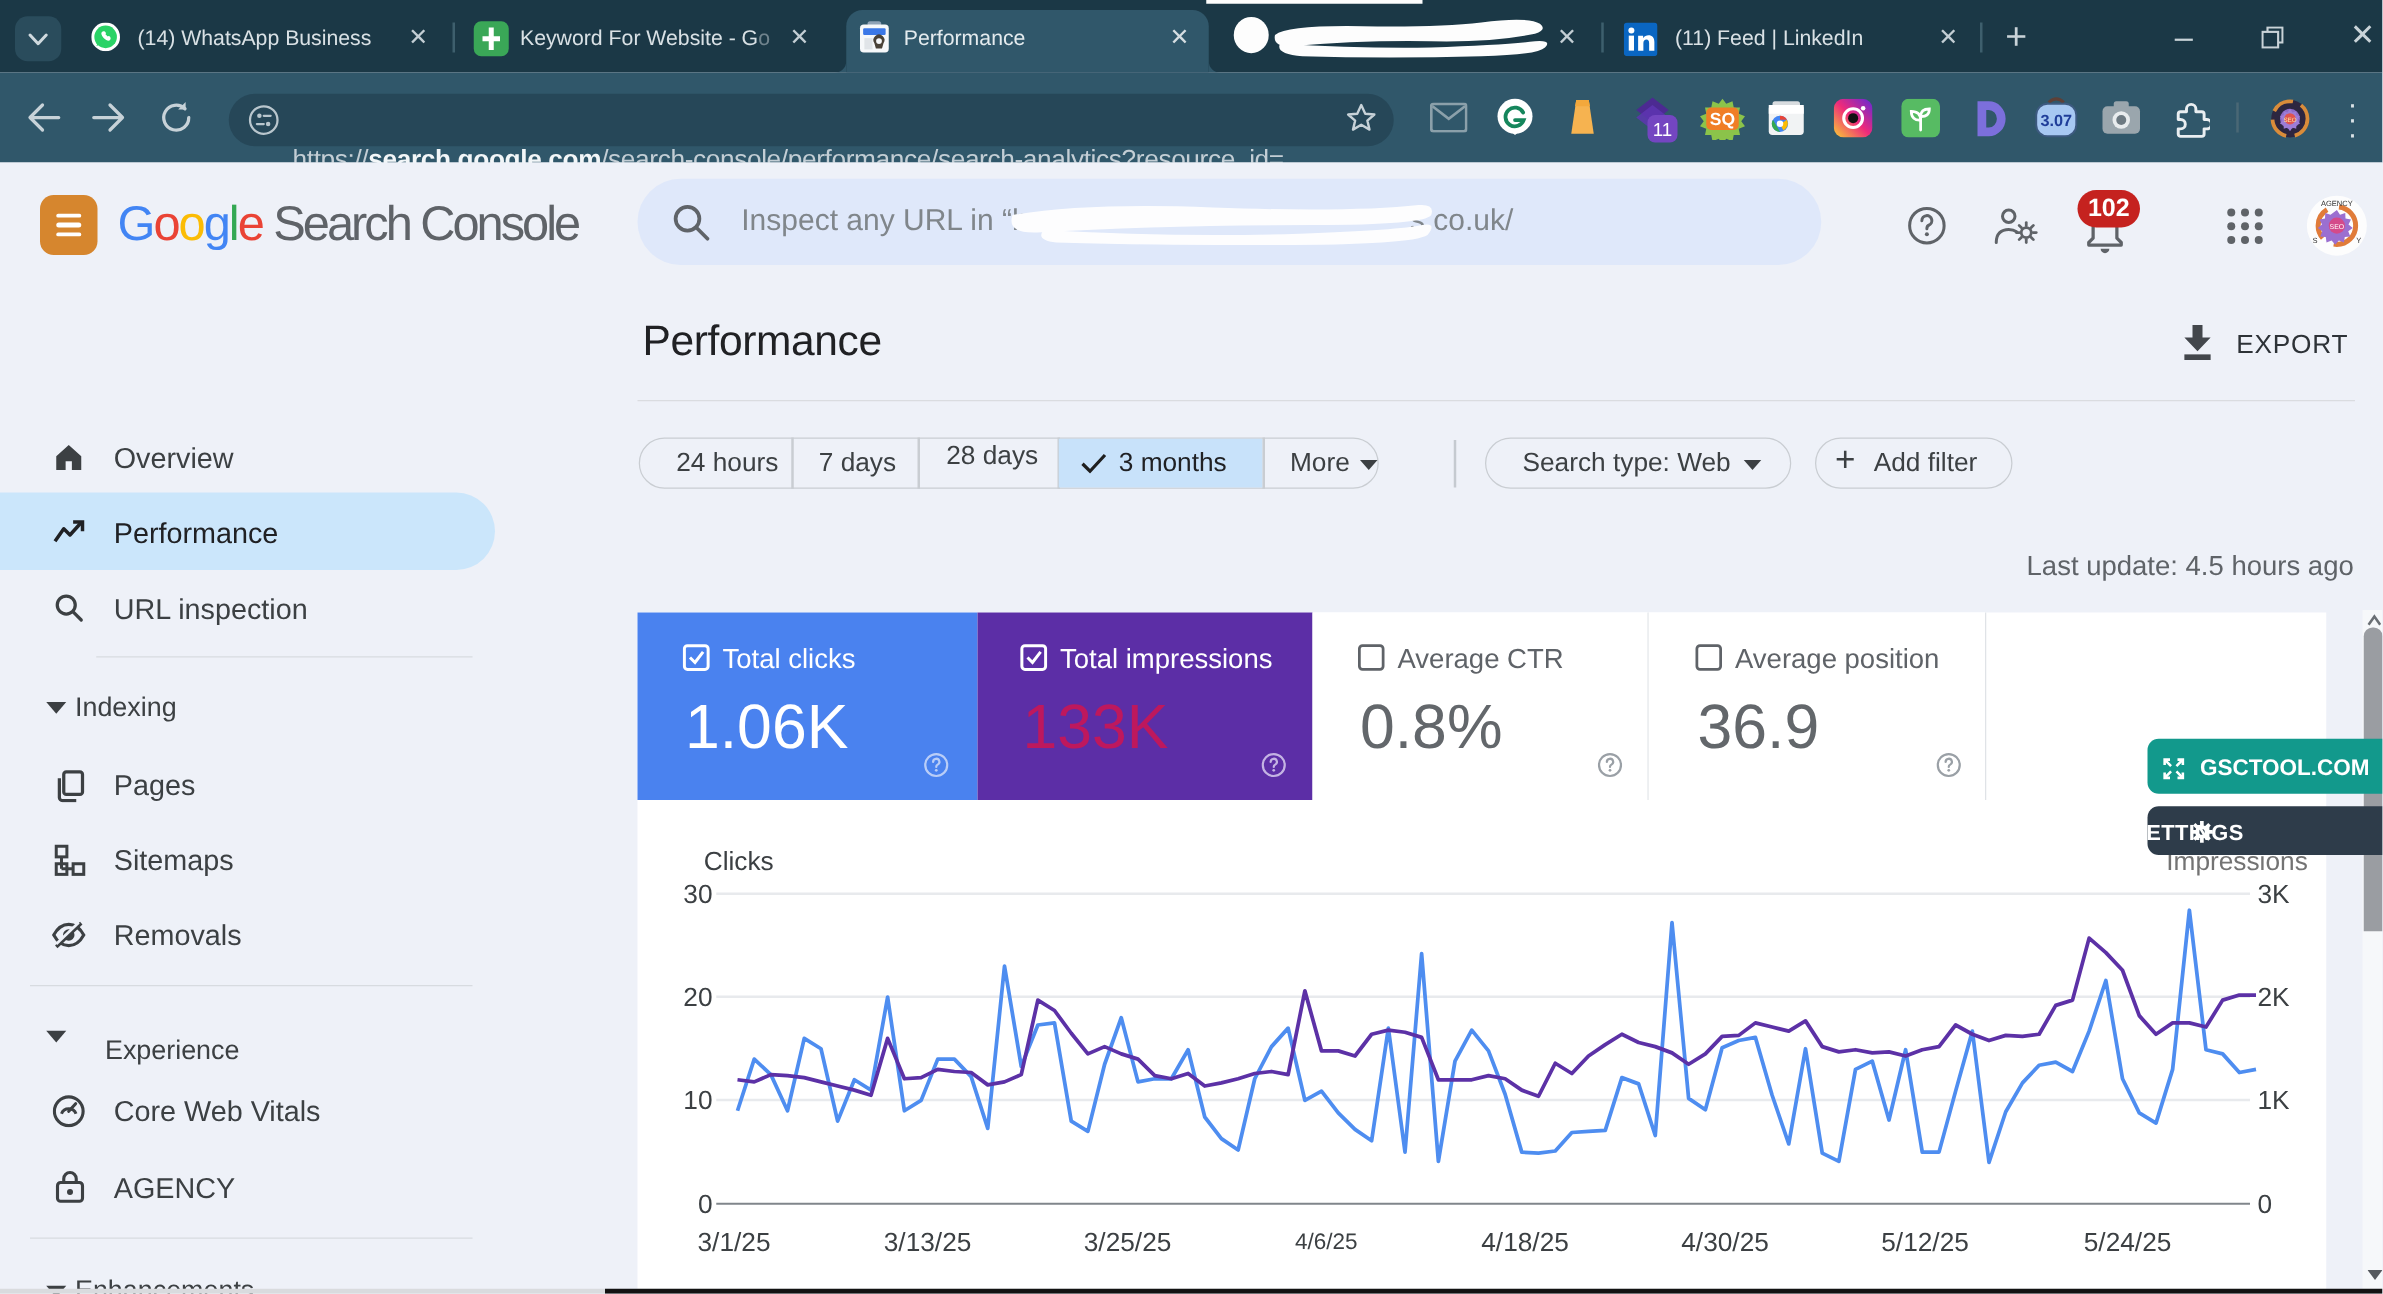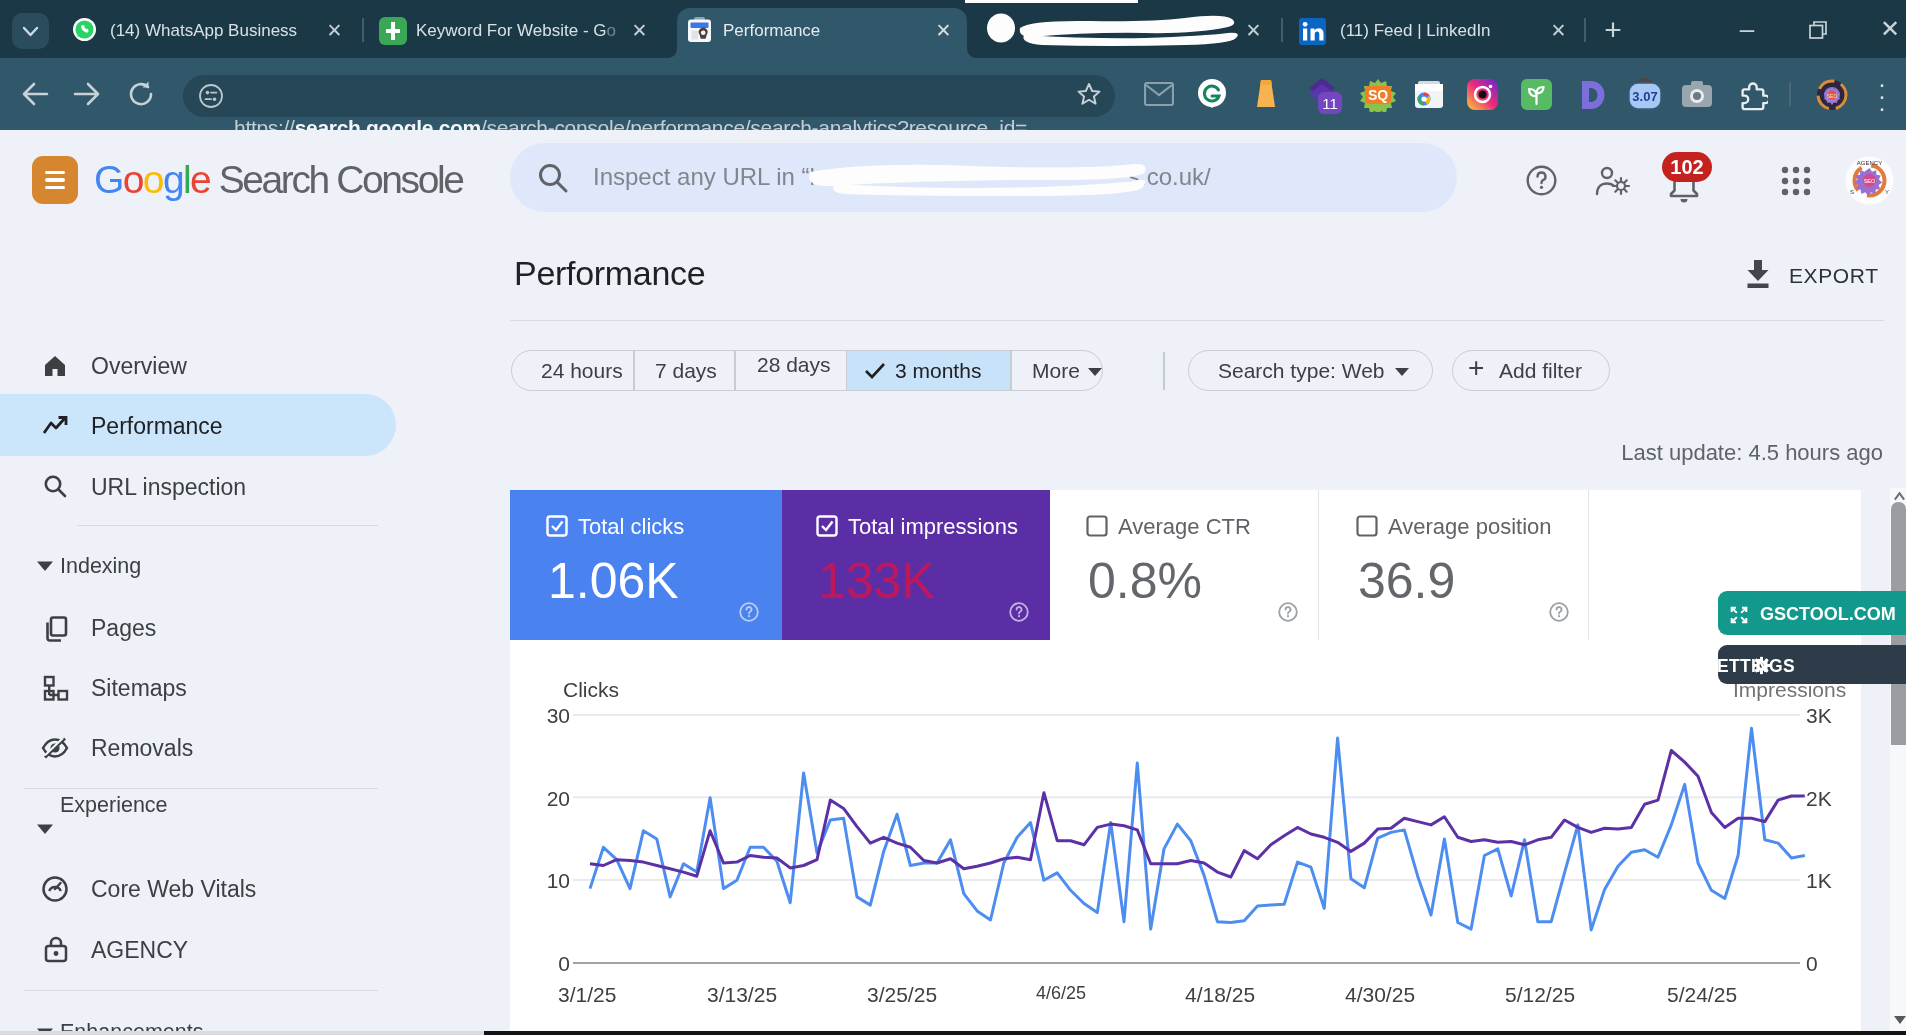--- a/index.html
+++ b/index.html
@@ -308,21 +308,21 @@
       <path d="M2 12 C 5 6.5 9 3.5 14 3.5 C 19 3.5 23 6.5 26 12 C 23 17.5 19 20.5 14 20.5 C 9 20.5 5 17.5 2 12 Z" fill="none" stroke="#3c4043" stroke-width="2.5"></path>
       <circle cx="14" cy="12" r="4.6" fill="#3c4043"></circle>
       <path d="M4 21.5 L24 2.5" stroke="#3c4043" stroke-width="2.8"></path>
       <path d="M4 19.2 L22 2" stroke="#eef1f8" stroke-width="2.2"></path>
     </svg>
   <div class="navitem" style="top:507px;">Removals</div>
   <div class="abs" style="left:24px;top:560px;width:354px;height:1px;background:#d7dbe0;"></div>
   <svg class="abs" style="left:36px;top:595px;" width="18" height="12" viewBox="0 0 18 12">
       <path d="M1 1.5 H17 L9 11 Z" fill="#3c4043"></path>
     </svg>
-  <div class="navhdr" style="top:565px;">Experience</div>
+  <div class="navhdr" style="top:600px;margin-left:24px;">Experience</div>
   <svg class="abs" style="left:42px;top:648px;" width="26" height="26" viewBox="0 0 26 26">
       <circle cx="13" cy="13" r="11.5" fill="none" stroke="#3c4043" stroke-width="2.5"></circle>
       <path d="M13 13 L18.5 7" stroke="#3c4043" stroke-width="2.5" stroke-linecap="round"></path>
       <path d="M6 16.5 a 7.5 7.5 0 0 1 14 0" fill="none" stroke="#3c4043" stroke-width="2.5" opacity="0"></path>
       <path d="M7.2 15 a 6.2 6.2 0 0 1 11.6 0" fill="none" stroke="#3c4043" stroke-width="2.4"></path>
     </svg>
   <div class="navitem" style="top:648px;">Core Web Vitals</div>
   <svg class="abs" style="left:44px;top:707px;" width="24" height="28" viewBox="0 0 24 28">
       <rect x="2" y="11" width="20" height="15" rx="2.5" fill="none" stroke="#3c4043" stroke-width="2.5"></rect>
       <path d="M7 11 V 8 a 5 5 0 0 1 10 0 v 3" fill="none" stroke="#3c4043" stroke-width="2.5"></path>

